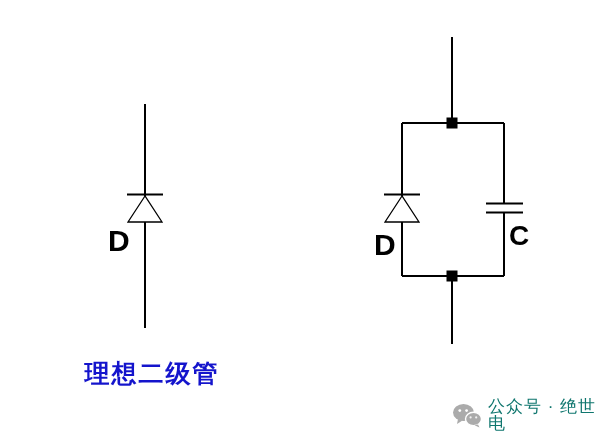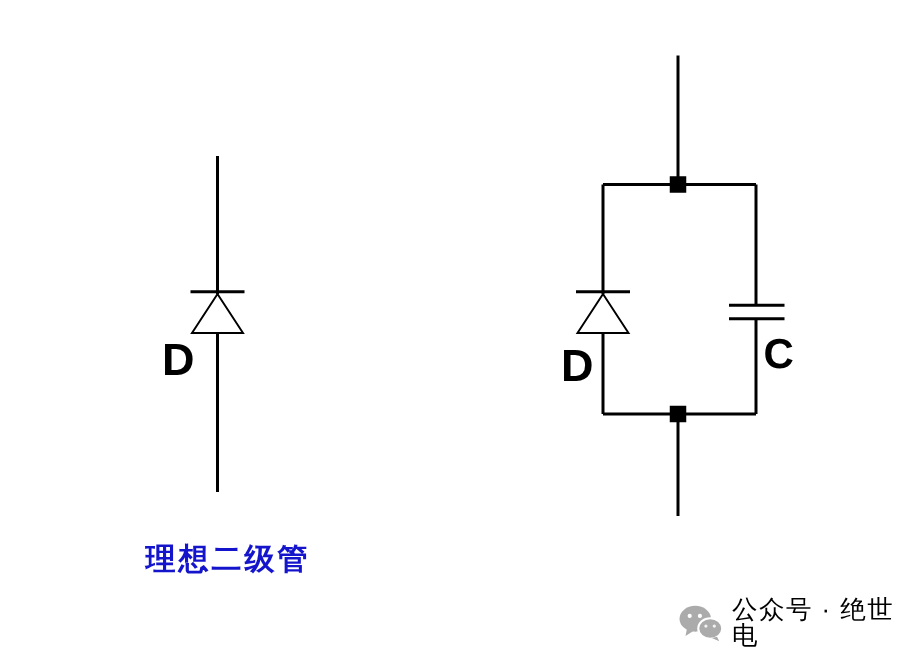--- a/index.html
+++ b/index.html
@@ -16,41 +16,41 @@
     font-family:"Liberation Sans", sans-serif;
     font-weight:bold;
     font-size:30px;
     color:#000000;
     line-height:1;
   }
   .caption{
     position:absolute;
     width:200px;
     text-align:center;
-    font-family:Liberation Sans, sans-serif;
+    font-family:Liberation Mono, monospace;
     font-weight:bold;
-    font-size:20px;
+    font-size:25px;
     letter-spacing:2px;
     color:#1414CC;
     line-height:1.05;
     white-space:nowrap;
   }
   #watermark{
     position:absolute;
     left:452px;top:398px;
     display:flex;
     align-items:center;
     gap:6px;
     color:#A9A9A9;
   }
   #watermark .wm-text{
     font-family:"Liberation Sans", sans-serif;
     font-size:17px;
     letter-spacing:1px;
-    color:#000000;
+    color:#0f766e;
     line-height:1;
   }
 </style>
 </head>
 <body>
 
 <div id="stage">
 
   <svg id="schematic" width="603" height="435" viewBox="0 0 603 435">
 

